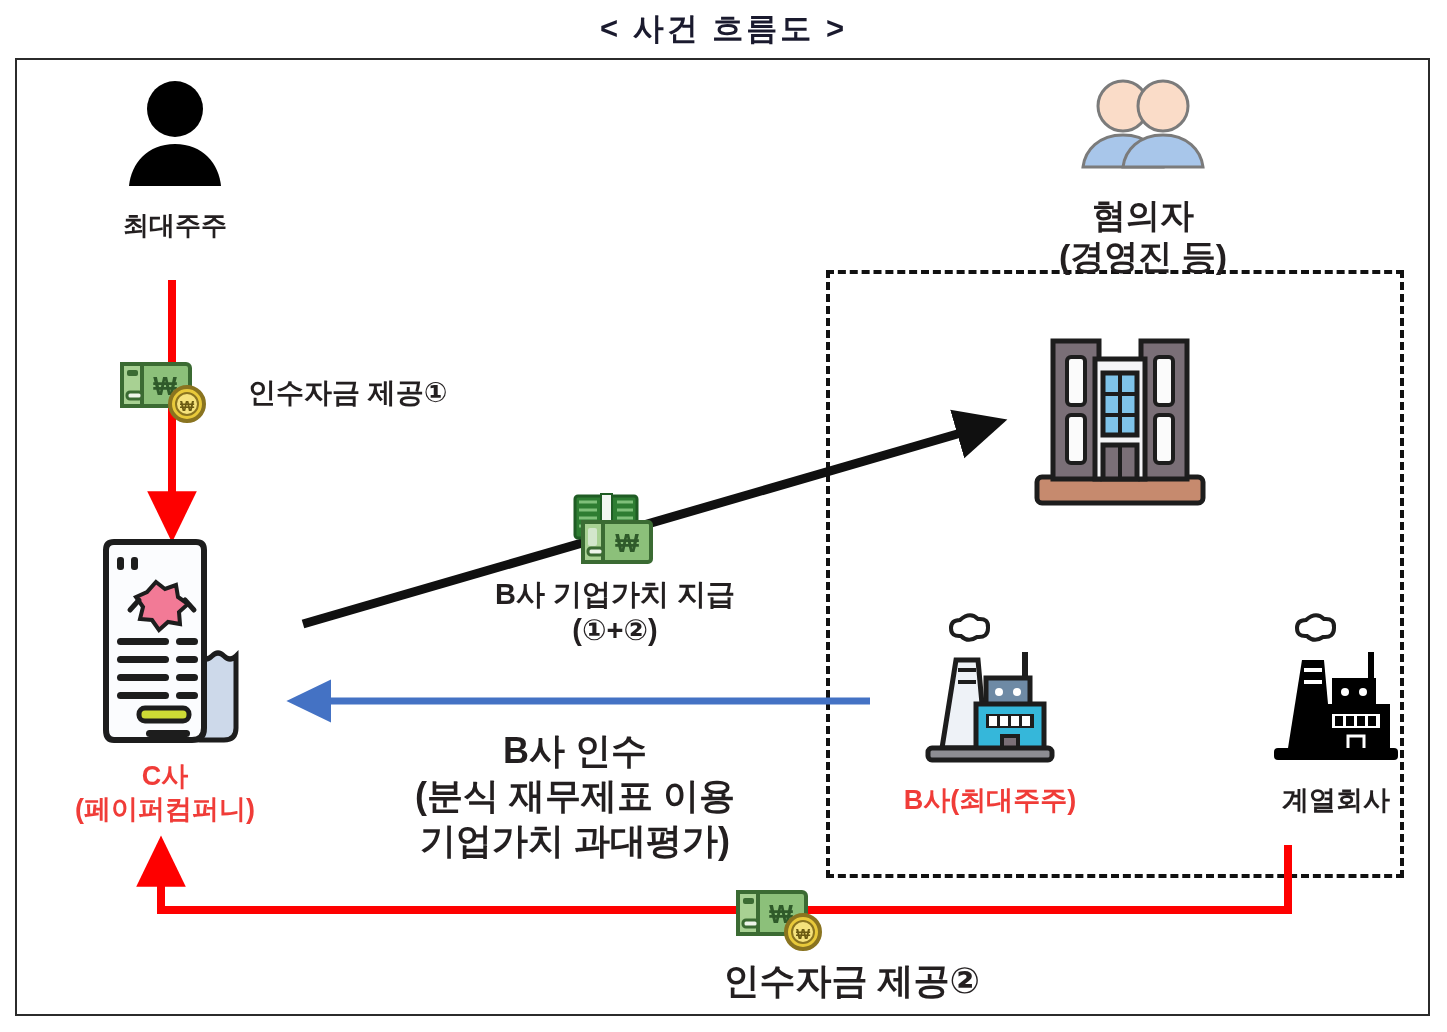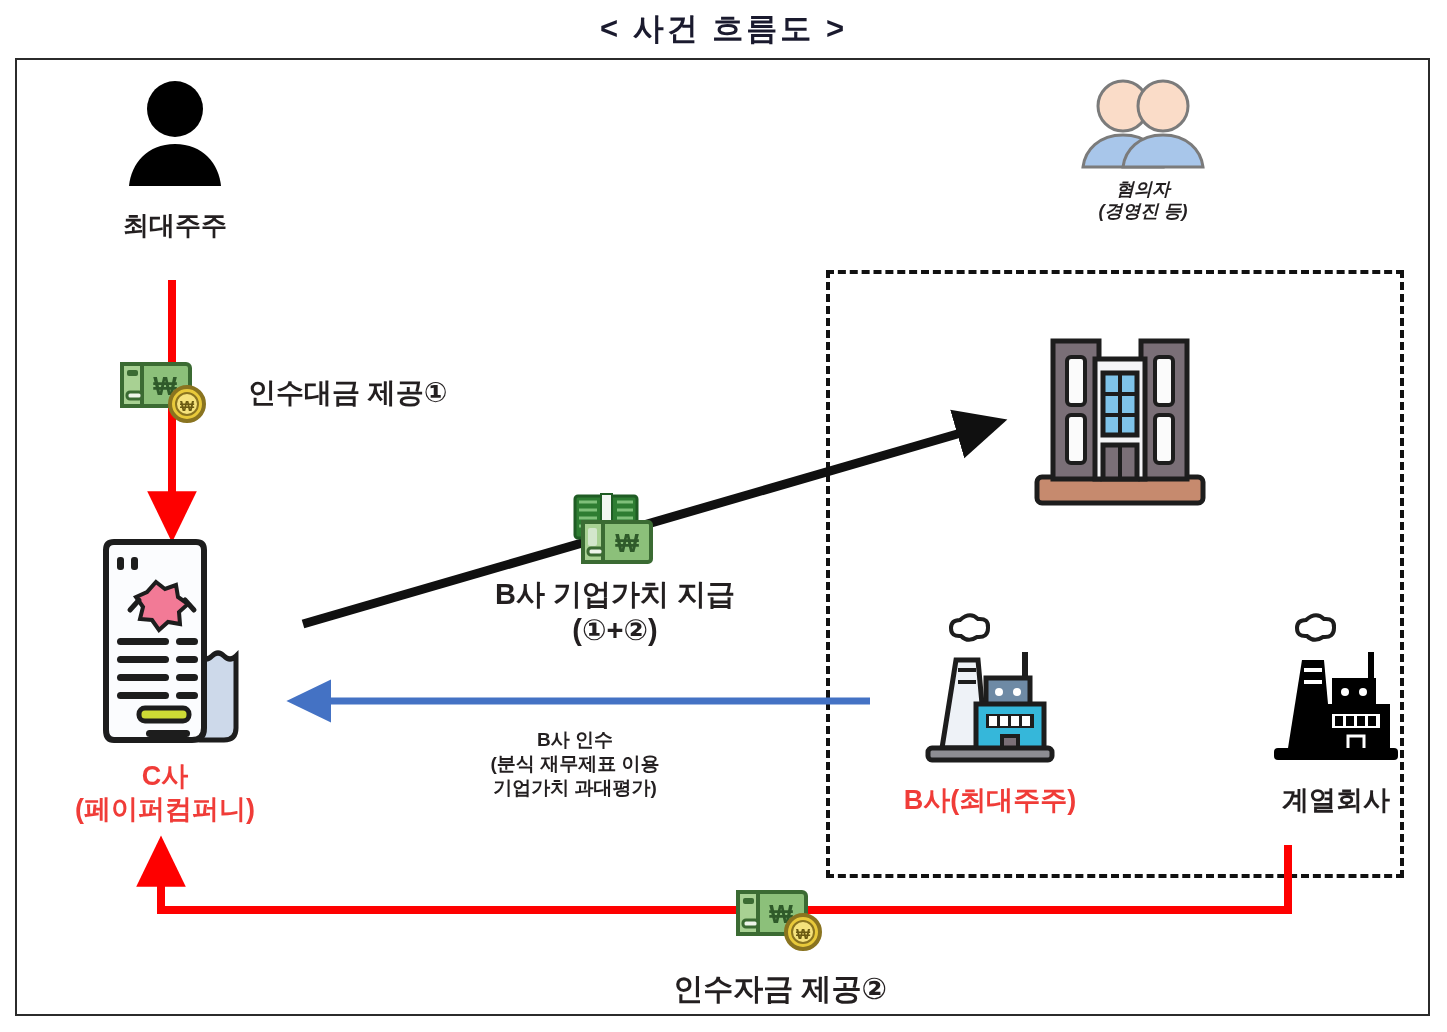--- a/index.html
+++ b/index.html
@@ -127,21 +127,21 @@
 
   <div class="node" style="left:1000px; top:76px; width:286px;">
     <svg class="icon-wrap" width="140" height="95" viewBox="0 0 140 95">
 
       <circle cx="50" cy="30" r="25" fill="#fadcc8" stroke="#7b7b7b" stroke-width="3"></circle>
       <path d="M50 59 C26 59 12 74 10 91 L90 91 C88 74 74 59 50 59 Z" fill="#a8c6ea" stroke="#7b7b7b" stroke-width="3"></path>
 
       <circle cx="90" cy="30" r="25" fill="#fadcc8" stroke="#7b7b7b" stroke-width="3"></circle>
       <path d="M90 59 C66 59 52 74 50 91 L130 91 C128 74 114 59 90 59 Z" fill="#a8c6ea" stroke="#7b7b7b" stroke-width="3"></path>
     </svg>
-    <div class="node-label lbl-black" style="font-size:18px; margin-top:8px;font-style:italic;">혐의자
+    <div class="node-label lbl-black" style="font-size:34px; margin-top:24px;">혐의자
 (경영진 등)</div>
   </div>
 
   <div class="node" style="left:20px; top:538px; width:290px;">
     <svg class="icon-wrap" width="162" height="210" viewBox="0 0 162 210">
 
       <path d="M104 118 q6 -6 12 0 q6 6 12 0 q6 -6 12 0 q6 6 12 0 l0 72 q0 12 -12 12 l-24 0 q-12 0 -12 -12 Z" fill="#cdd9ea" stroke="#1d1d1d" stroke-width="5"></path>
 
       <path d="M22 12 q0 -8 8 -8 l82 0 q8 0 8 8 l0 178 q0 12 -12 12 l-78 0 q-8 0 -8 -10 Z" fill="#fbfcfe" stroke="#1d1d1d" stroke-width="6"></path>
 
@@ -252,51 +252,51 @@
     <svg width="92" height="72" viewBox="0 0 92 72">
       <rect x="4" y="8" width="68" height="42" rx="4" fill="#8cc07a" stroke="#3b6b33" stroke-width="4"></rect>
       <rect x="4" y="8" width="20" height="42" fill="#a8d193" stroke="#3b6b33" stroke-width="4"></rect>
       <rect x="9" y="14" width="11" height="6" rx="2" fill="#3b6b33"></rect>
       <rect x="9" y="36" width="15" height="7" rx="3" fill="#eef4ea" stroke="#3b6b33" stroke-width="3"></rect>
       <text x="47" y="39" font-family="'Liberation Sans', sans-serif" font-size="25" font-weight="bold" fill="#2f5a2a" text-anchor="middle">₩</text>
       <circle cx="69" cy="48" r="17" fill="#e8c93a" stroke="#8a7420" stroke-width="4"></circle>
       <circle cx="69" cy="48" r="11" fill="#f5e27c" stroke="#8a7420" stroke-width="2"></circle>
       <text x="69" y="55" font-family="'Liberation Sans', sans-serif" font-size="15" font-weight="bold" fill="#6b5a12" text-anchor="middle">₩</text>
     </svg>
-    <div class="flow-label" style="position:static; font-size:28px; margin-left:38px; white-space:nowrap;">인수대금 제공①</div>
+    <div class="flow-label" style="position:static; font-size:28px; margin-left:38px; white-space:nowrap;">인수자금 제공①</div>
   </div>
 
   <div style="position:absolute; left:440px; top:490px; width:350px; text-align:center;">
     <svg class="icon-wrap" width="92" height="82" viewBox="0 0 92 82">
 
       <rect x="6" y="6" width="62" height="42" rx="3" fill="#2e7d32" stroke="#1f5c24" stroke-width="3"></rect>
       <path d="M10 12 h18 M10 20 h18 M10 28 h18 M10 36 h18 M48 12 h16 M48 20 h16 M48 28 h16 M48 36 h16" stroke="#7fc07a" stroke-width="3"></path>
       <rect x="32" y="4" width="11" height="30" fill="#f2f6f2" stroke="#1f5c24" stroke-width="2"></rect>
 
       <rect x="14" y="32" width="68" height="40" rx="3" fill="#8cc07a" stroke="#3b6b33" stroke-width="4"></rect>
       <rect x="14" y="32" width="20" height="40" fill="#a8d193" stroke="#3b6b33" stroke-width="4"></rect>
       <rect x="19" y="38" width="9" height="18" rx="2" fill="#d3e6cc"></rect>
       <rect x="19" y="58" width="15" height="7" rx="3" fill="#eef4ea" stroke="#3b6b33" stroke-width="3"></rect>
       <text x="58" y="62" font-family="'Liberation Sans', sans-serif" font-size="25" font-weight="bold" fill="#2f5a2a" text-anchor="middle">₩</text>
     </svg>
     <div class="flow-label" style="position:static; font-size:29px; margin-top:4px;">B사 기업가치 지급
 (①+②)</div>
   </div>
 
-  <div class="flow-label" style="left:380px; top:728px; width:390px; font-size:19px;">B사 인수
+  <div class="flow-label" style="left:380px; top:728px; width:390px; font-size:36px;">B사 인수
 (분식 재무제표 이용
 기업가치 과대평가)</div>
 
   <div style="position:absolute; left:580px; top:888px; width:400px; text-align:center;">
     <svg class="icon-wrap" width="100" height="66" viewBox="0 0 92 66">
       <rect x="4" y="4" width="68" height="42" rx="4" fill="#8cc07a" stroke="#3b6b33" stroke-width="4"></rect>
       <rect x="4" y="4" width="20" height="42" fill="#a8d193" stroke="#3b6b33" stroke-width="4"></rect>
       <rect x="9" y="10" width="11" height="6" rx="2" fill="#3b6b33"></rect>
       <rect x="9" y="32" width="15" height="7" rx="3" fill="#eef4ea" stroke="#3b6b33" stroke-width="3"></rect>
       <text x="47" y="35" font-family="'Liberation Sans', sans-serif" font-size="25" font-weight="bold" fill="#2f5a2a" text-anchor="middle">₩</text>
       <circle cx="69" cy="44" r="17" fill="#e8c93a" stroke="#8a7420" stroke-width="4"></circle>
       <circle cx="69" cy="44" r="11" fill="#f5e27c" stroke="#8a7420" stroke-width="2"></circle>
       <text x="69" y="51" font-family="'Liberation Sans', sans-serif" font-size="15" font-weight="bold" fill="#6b5a12" text-anchor="middle">₩</text>
     </svg>
-    <div class="flow-label" style="position:static; font-size:30px; margin-top:16px;">인수자금 제공②</div>
+    <div class="flow-label" style="position:static; font-size:36px; margin-top:4px;text-align:right;">인수자금 제공②</div>
   </div>
 
 </div>
 
 </body></html>

